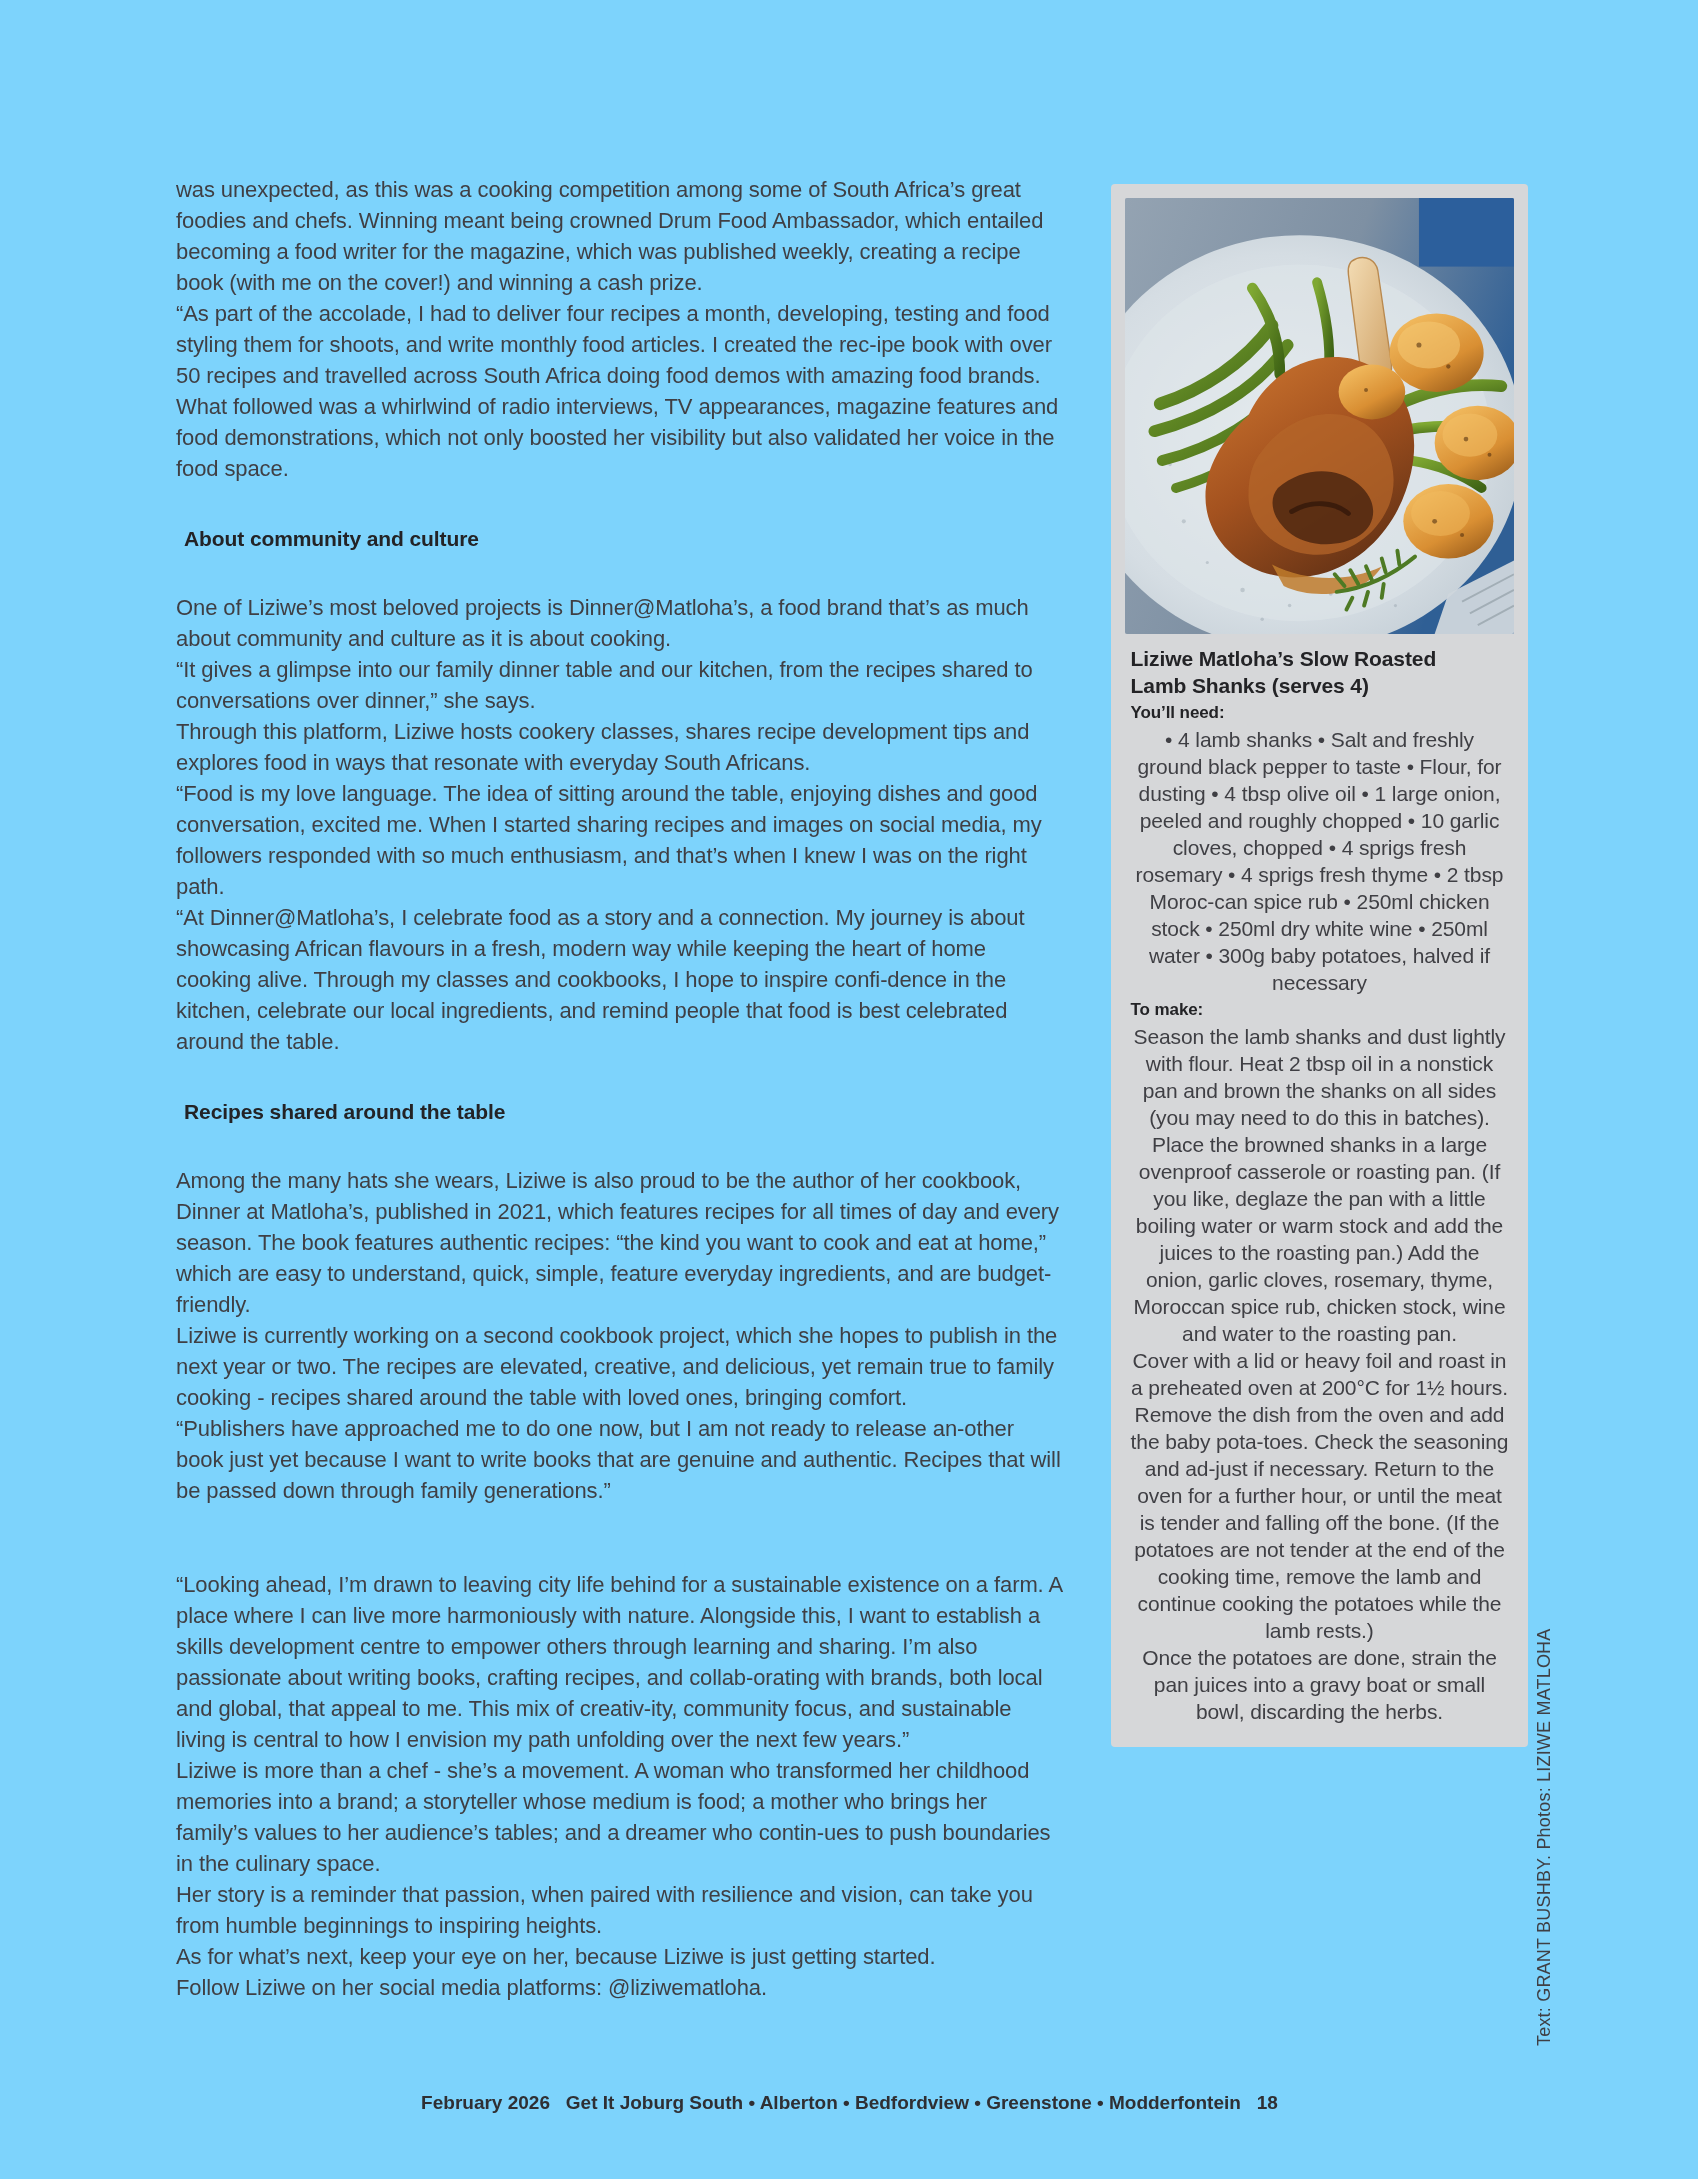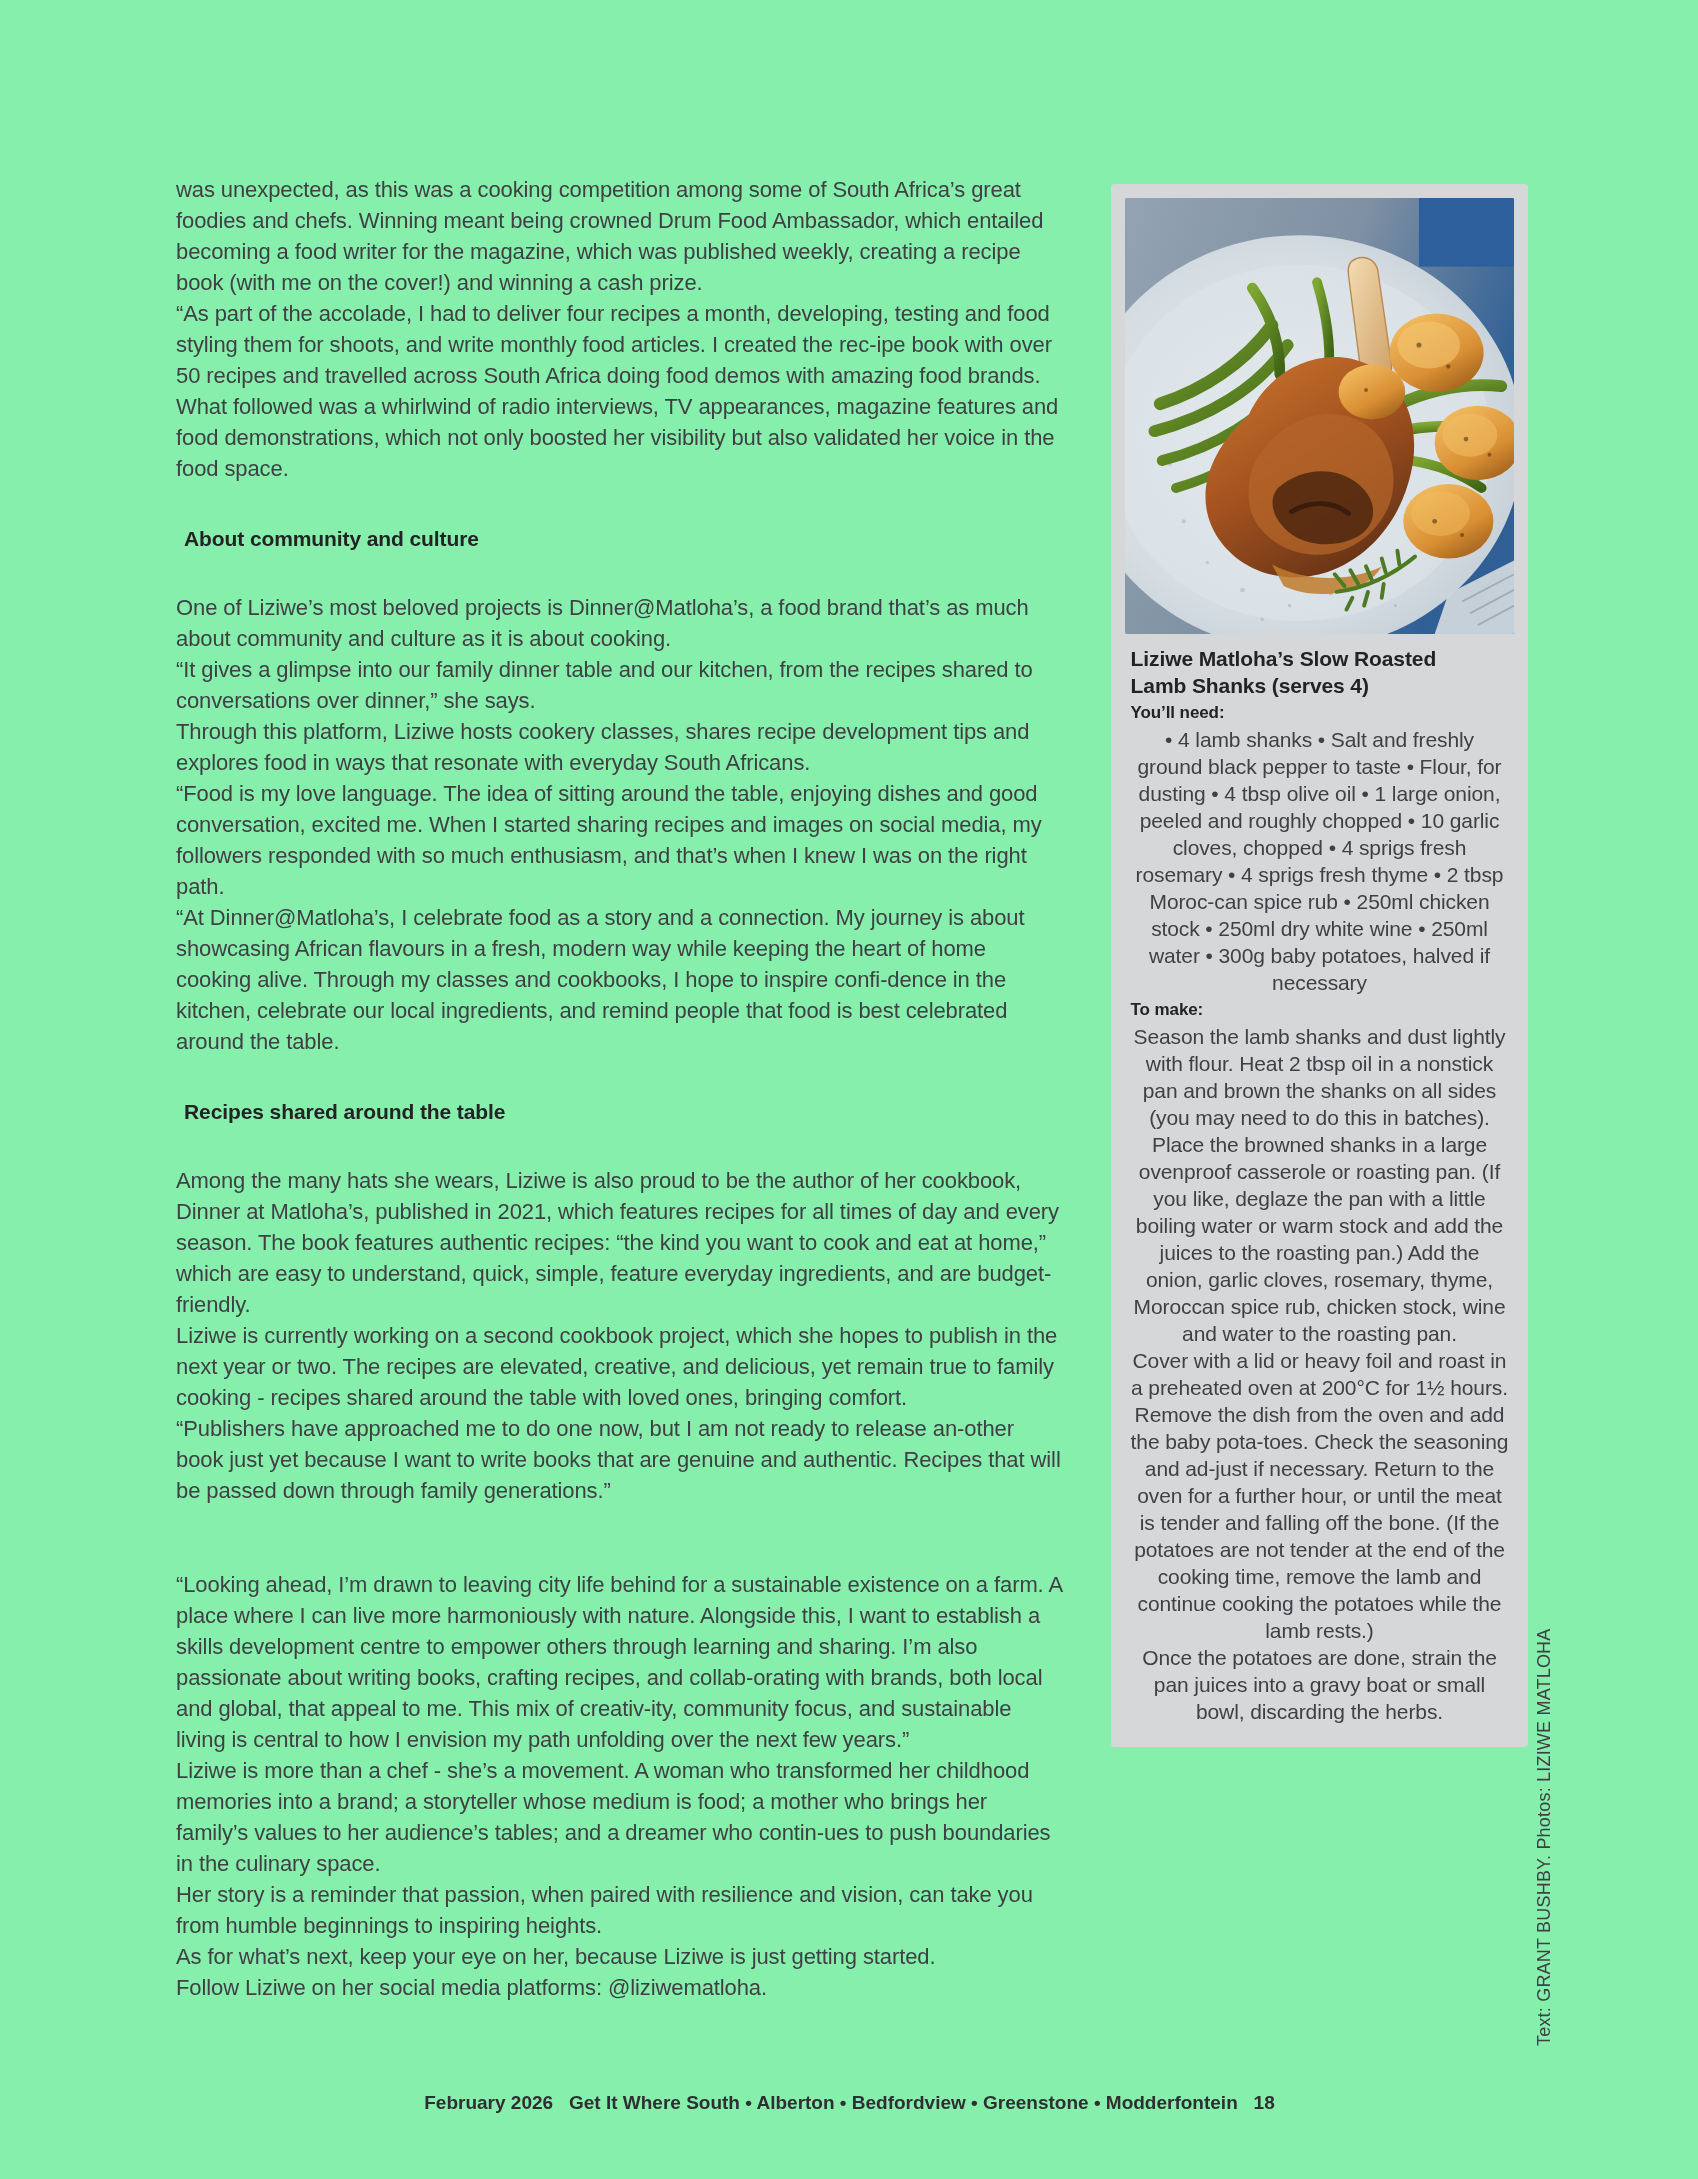--- a/index.html
+++ b/index.html
@@ -8,21 +8,21 @@
     background: #ffffff;
   }
   body {
     font-family: "Liberation Sans", sans-serif;
     color: #3c3c41;
   }
   .page {
     position: relative;
     width: 1699px;
     height: 2180px;
-    background: #86efac;
+    background: #7dd3fc;
     overflow: hidden;
   }
 
   
   .article-col {
     position: absolute;
     left: 176px;
     top: 174px;
     width: 887px;
   }
@@ -305,19 +305,19 @@
 Cover with a lid or heavy foil and roast in a preheated oven at 200°C for 1½ hours. Remove the dish from the oven and add the baby pota-toes. Check the seasoning and ad-just if necessary. Return to the oven for a further hour, or until the meat is tender and falling off the bone. (If the potatoes are not tender at the end of the cooking time, remove the lamb and continue cooking the potatoes while the lamb rests.)
 Once the potatoes are done, strain the pan juices into a gravy boat or small bowl, discarding the herbs.</p>
     </div>
   </aside>
 
   <div class="credit">Text: GRANT BUSHBY. Photos: LIZIWE MATLOHA</div>
 
   <div class="footer">
     <span class="f-date">February 2026</span>
     <span>&nbsp;</span>
-    <span class="f-titles">Get It Where South • Alberton • Bedfordview • Greenstone • Modderfontein</span>
+    <span class="f-titles">Get It Joburg South • Alberton • Bedfordview • Greenstone • Modderfontein</span>
     <span>&nbsp;</span>
     <span class="f-page">18</span>
   </div>
 
 </div>
 
 
 </body></html>

